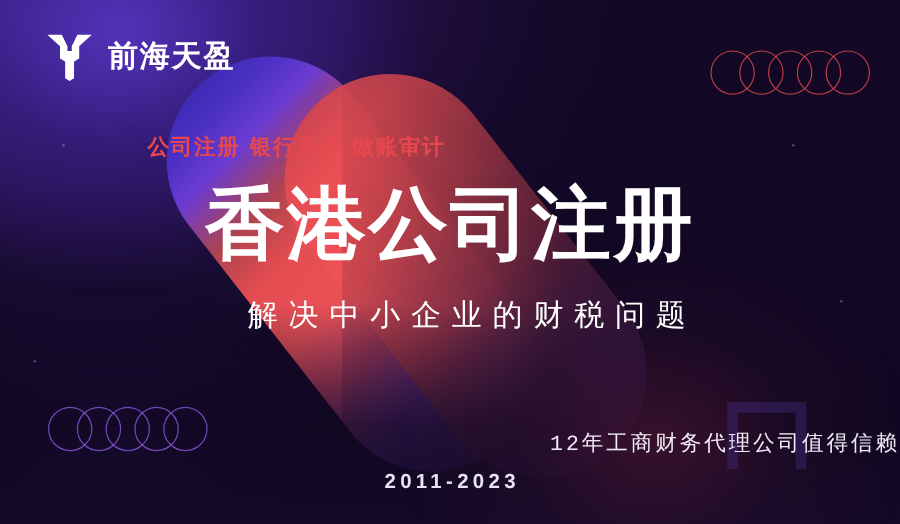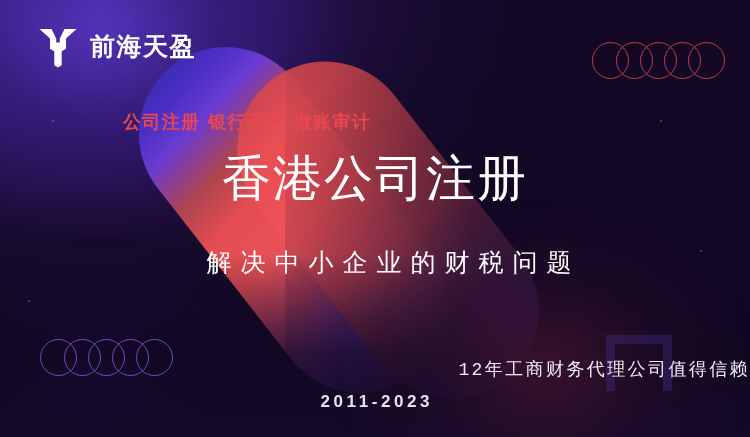--- a/index.html
+++ b/index.html
@@ -139,21 +139,21 @@
     font-family:"DejaVu Sans","Liberation Sans",sans-serif;
     font-size:18px; font-weight:bold; color:#e8484d;
     letter-spacing:1.4px;
     transform:translateX(-128px);
   }
 
   .headline{
     position:absolute; left:0; top:154px; width:100%;
     text-align:center;
     font-family:"DejaVu Sans","Liberation Sans",sans-serif;
-    font-size:49px; font-weight:normal; color:#ffffff;
+    font-size:66px; font-weight:bold; color:#ffffff;
     letter-spacing:2px; line-height:1;
     white-space:nowrap;
   }
 
   .subline{
     position:absolute; left:0; top:250px; width:100%;
     text-align:center;
     font-family:"DejaVu Sans","Liberation Sans",sans-serif;
     font-size:25px; color:#ffffff; font-weight:normal;
     letter-spacing:9px; line-height:1;

